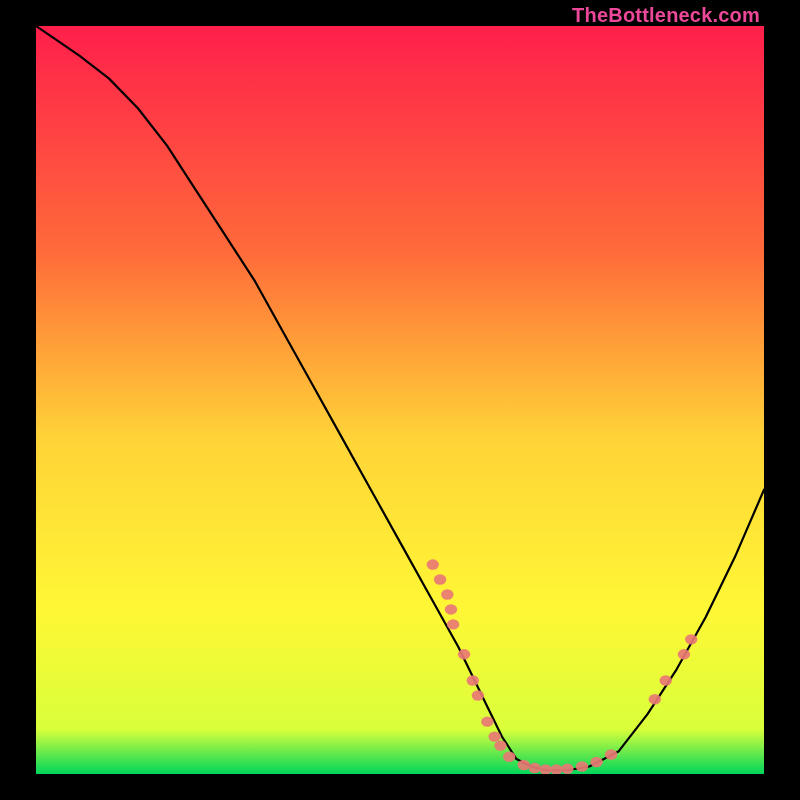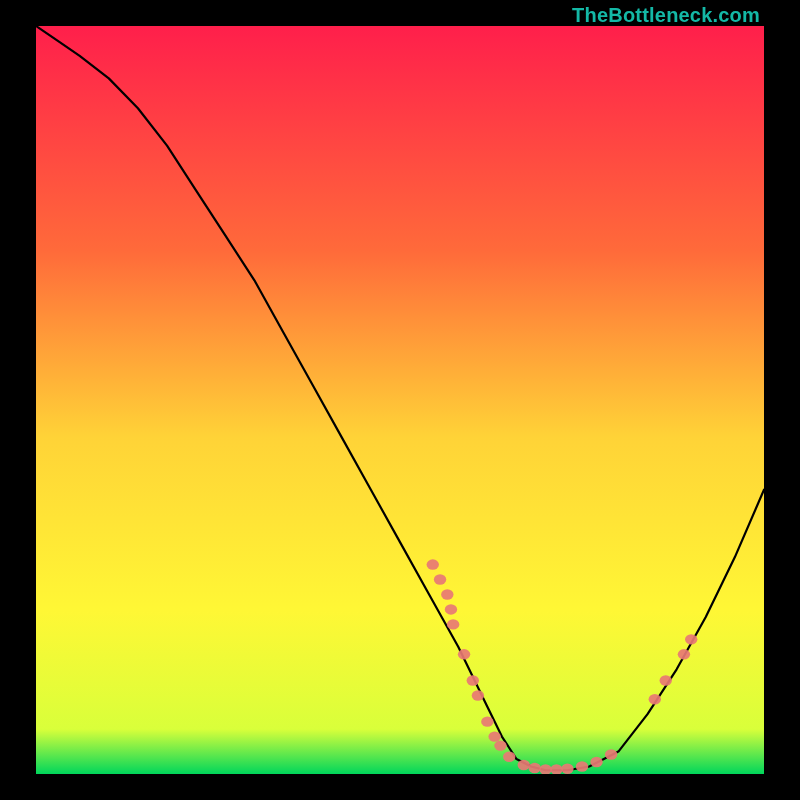--- a/index.html
+++ b/index.html
@@ -24,21 +24,21 @@
     height: 748px;
     overflow: hidden;
   }
   .watermark {
     position: absolute;
     top: 4px;
     right: 40px;
     font-family: Arial, Helvetica, sans-serif;
     font-size: 20px;
     font-weight: bold;
-    color: #14b8a6;
+    color: #ec4899;
     letter-spacing: 0.2px;
   }
   svg {
     display: block;
   }
 </style>
 </head>
 <body>
 <div class="outer">
 

